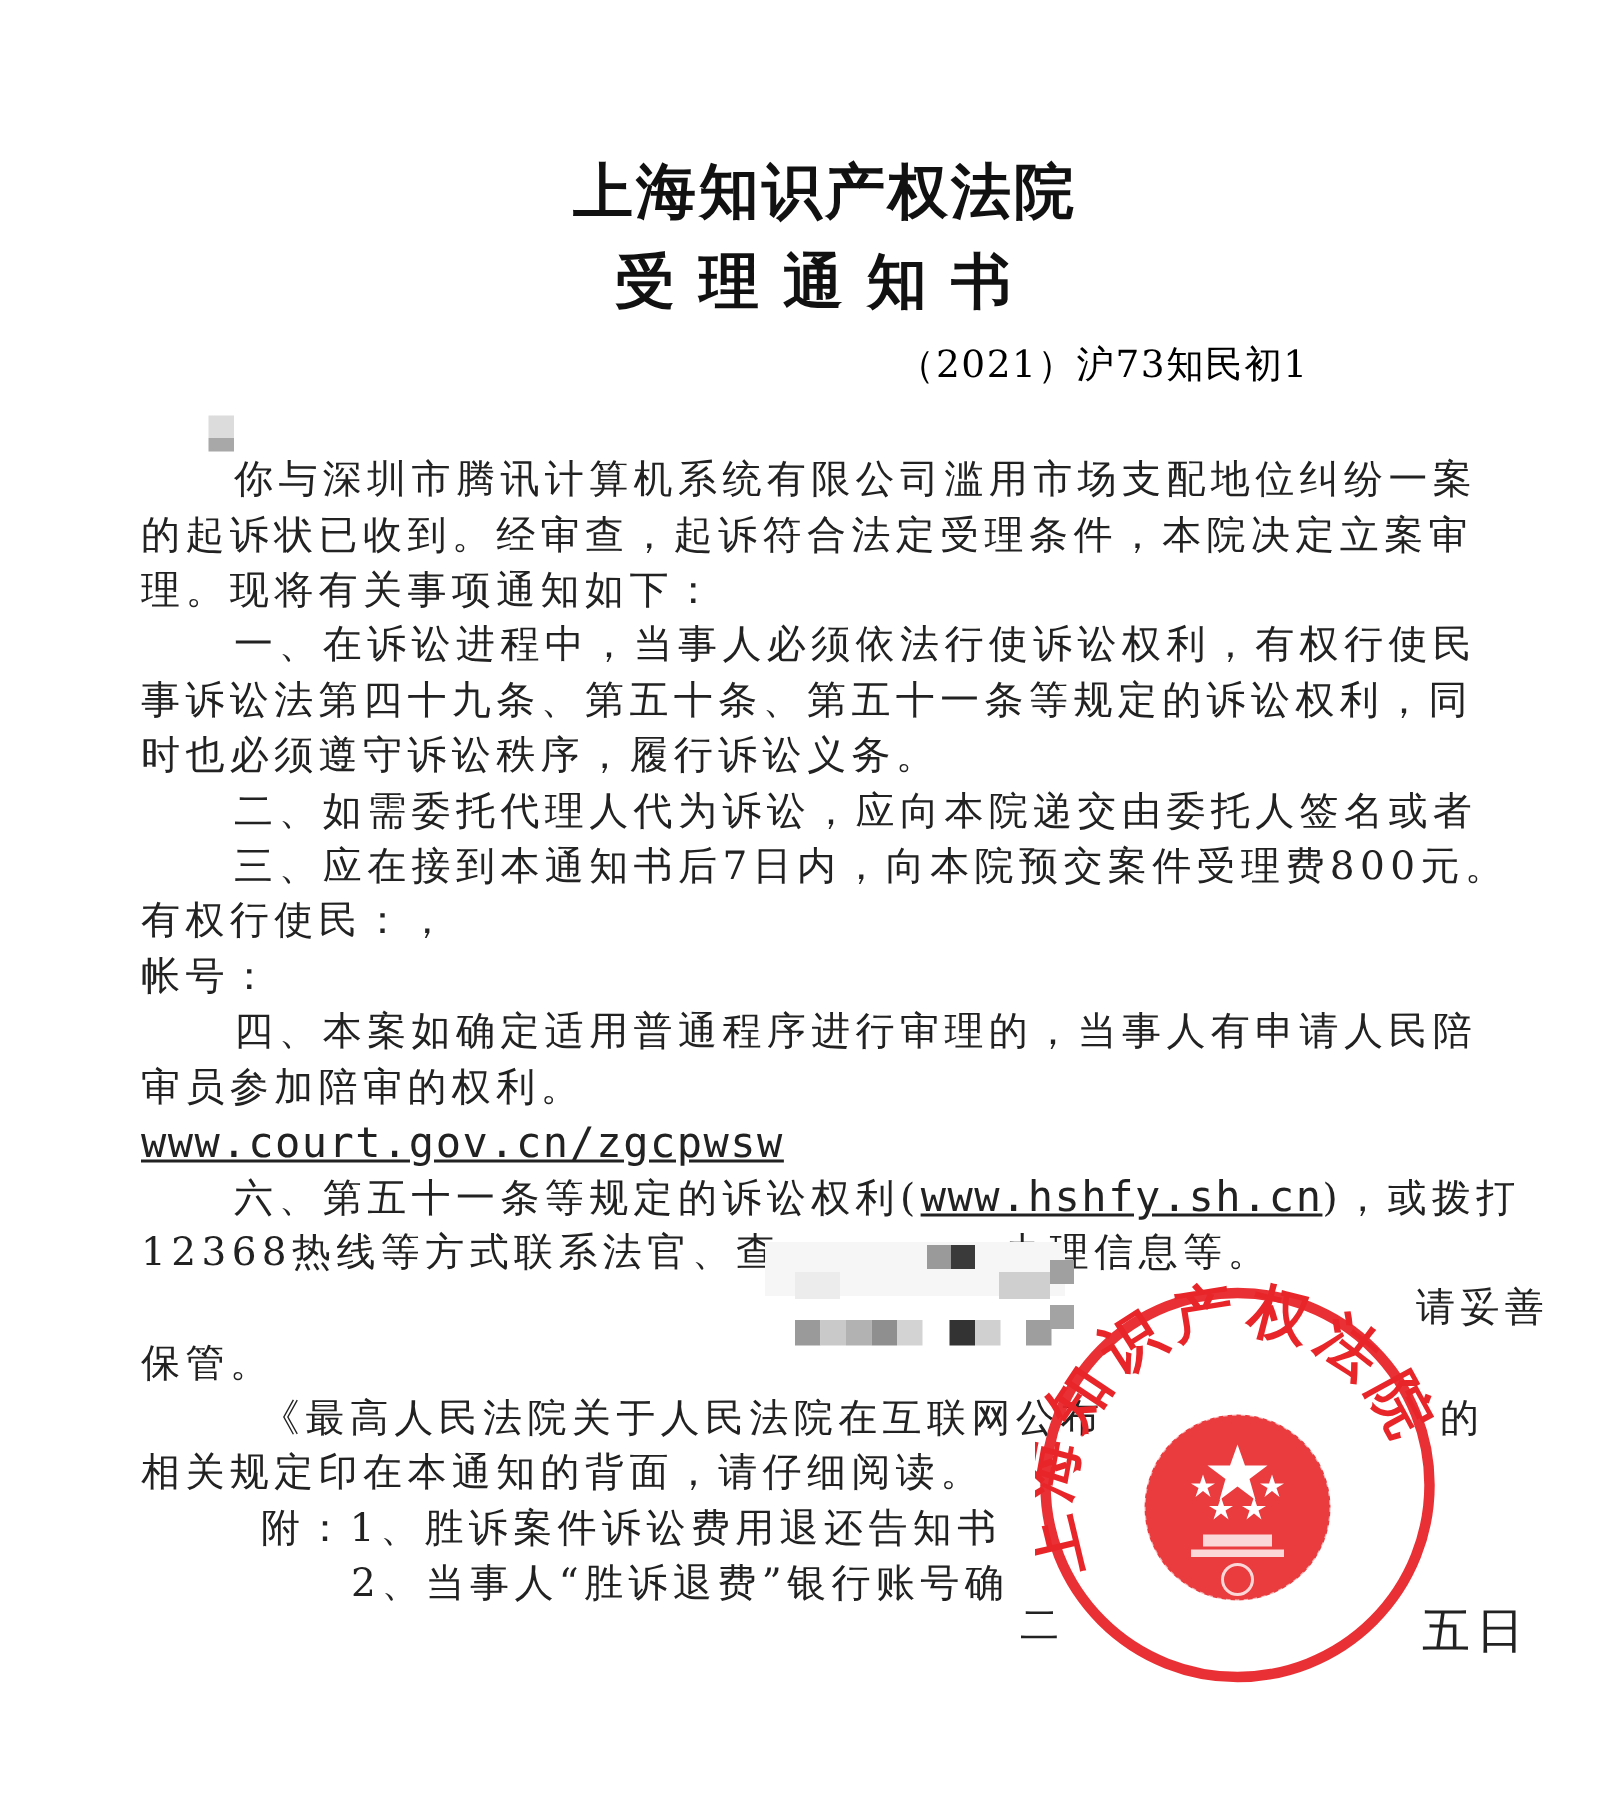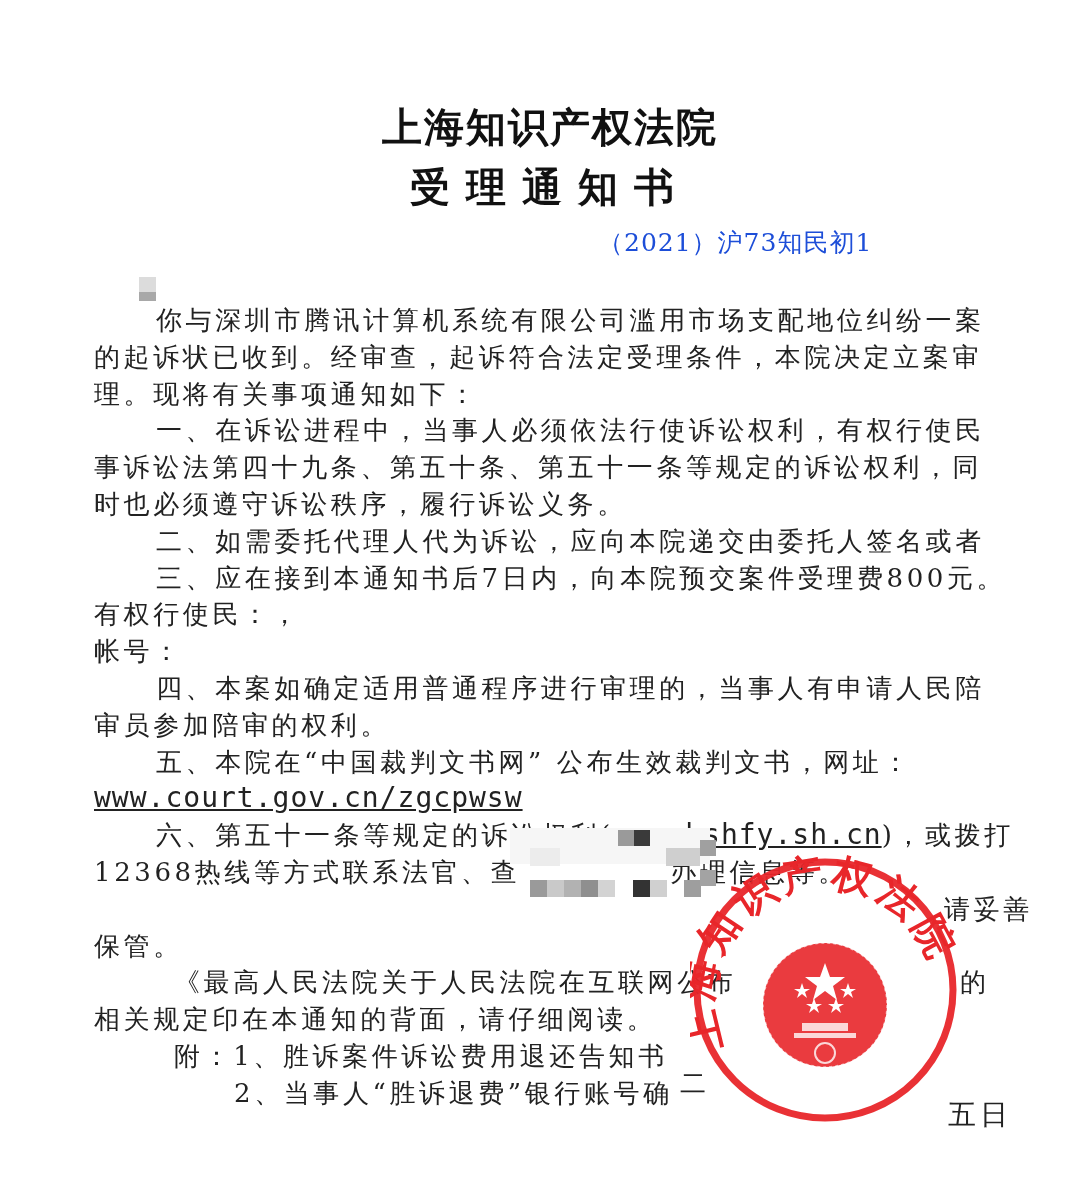--- a/index.html
+++ b/index.html
@@ -11,41 +11,41 @@
     position: absolute; left: 0; top: 100px; width: 1100px; text-align: center;
     font-size: 40px; font-weight: bold; letter-spacing: 2px; color: #111;
     font-family: "DejaVu Sans", sans-serif;
   }
   .title2 {
     position: absolute; left: 0; top: 160px; width: 1100px; text-align: center;
     font-size: 40px; font-weight: bold; letter-spacing: 16px; color: #111;
     font-family: "DejaVu Sans", sans-serif;
   }
   .caseno {
-    position: absolute; left: 598px; top: 226px; font-size: 25px; color: #1d4ed8; letter-spacing: 1px;
+    position: absolute; left: 598px; top: 226px; font-size: 25px; color: #000000; letter-spacing: 1px;
   }
   .marker {
     position: absolute; left: 139px; top: 277px; width: 17px; height: 24px;
   }
   .marker .a { height: 15px; background: #dcdcdc; }
   .marker .b { height: 9px; background: #a8a8a8; }
   .body {
     position: absolute; left: 94px; top: 302px; width: 920px;
     font-size: 26px; line-height: 36.8px; letter-spacing: 3.6px; color: #222;
   }
   .body .line { white-space: nowrap; height: 36.8px; }
   .ind1 { padding-left: 62px; }
   .ind2 { padding-left: 122px; }
   .ind3 { padding-left: 80px; }
   .ind4 { padding-left: 140px; }
   .link { text-decoration: underline; letter-spacing: 1px; font-family: "DejaVu Sans Mono", "Liberation Mono", monospace; font-size: 28px; }
   .mosaic { position: absolute; }
   .mosaic i { position: absolute; display: block; }
   .date-left { position: absolute; left: 680px; top: 1066px; font-size: 26px; color: #222; }
-  .date-right { position: absolute; left: 948px; top: 1096px; font-size: 28px; color: #222; letter-spacing: 4px; text-align: right; }
+  .date-right { position: absolute; left: 948px; top: 1066px; font-size: 32px; color: #222; letter-spacing: 4px; text-align: right; }
   .stamp { position: absolute; left: 690px; top: 855px; width: 270px; height: 270px; }
 </style>
 </head>
 <body>
 
 <div class="title1">上海知识产权法院</div>
 <div class="title2">受理通知书</div>
 <div class="caseno">（2021）沪73知民初1</div>
 
 <div class="marker">
@@ -59,21 +59,20 @@
   <div class="line">理。现将有关事项通知如下：</div>
   <div class="line ind1">一、在诉讼进程中，当事人必须依法行使诉讼权利，有权行使民</div>
   <div class="line">事诉讼法第四十九条、第五十条、第五十一条等规定的诉讼权利，同</div>
   <div class="line">时也必须遵守诉讼秩序，履行诉讼义务。</div>
   <div class="line ind1">二、如需委托代理人代为诉讼，应向本院递交由委托人签名或者</div>
   <div class="line ind1">三、应在接到本通知书后7日内，向本院预交案件受理费800元。</div>
   <div class="line">有权行使民：，</div>
   <div class="line">帐号：</div>
   <div class="line ind1">四、本案如确定适用普通程序进行审理的，当事人有申请人民陪</div>
   <div class="line">审员参加陪审的权利。</div>
-  <div class="line ind1">五、本院在“中国裁判文书网” 公布生效裁判文书，网址：</div>
   <div class="line"><span class="link">www.court.gov.cn/zgcpwsw</span></div>
   <div class="line ind1"><span>六、第五十一条等规定的诉讼权利(</span><span class="link">www.hshfy.sh.cn</span><span>)，或拨打</span></div>
   <div class="line"><span>12368热线等方式联系法官、查</span><span style="display:inline-block;width:150px"></span><span>办理信息等。</span></div>
   <div class="line ind2"><span style="position:absolute;left:850px">请妥善</span></div>
   <div class="line">保管。</div>
   <div class="line ind3"><span>《最高人民法院关于人民法院在互联网公布</span><span style="position:absolute;left:866px">的</span></div>
   <div class="line">相关规定印在本通知的背面，请仔细阅读。</div>
   <div class="line ind3">附：1、胜诉案件诉讼费用退还告知书</div>
   <div class="line ind4">2、当事人“胜诉退费”银行账号确</div>
 </div>

